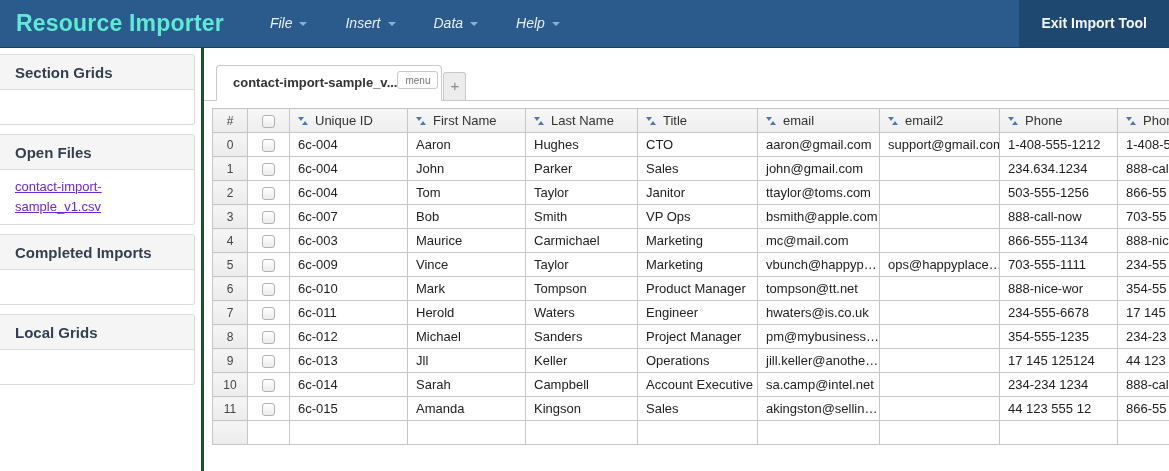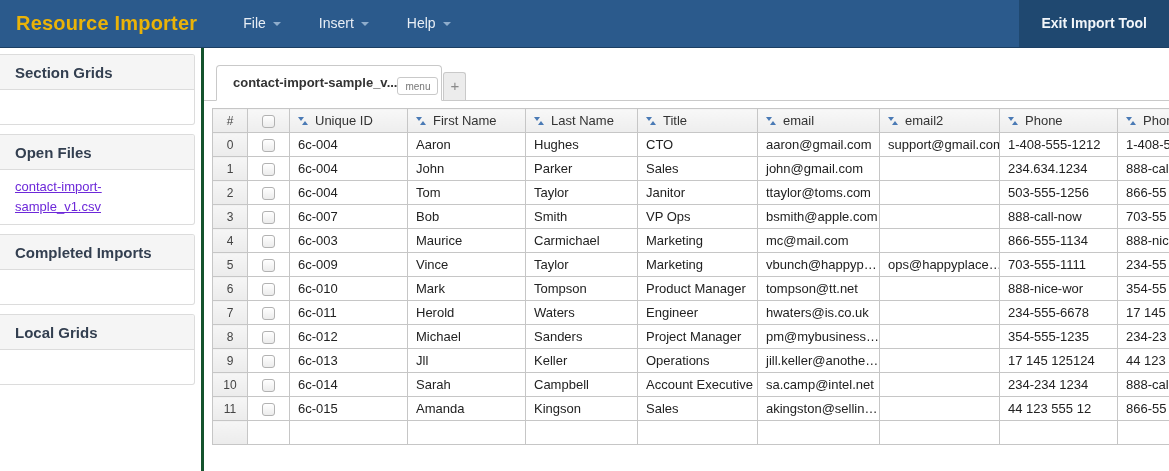--- a/index.html
+++ b/index.html
@@ -9,24 +9,24 @@
     font-family:"Liberation Sans", sans-serif;
     background:#ffffff; color:#222;
   }
 
   
   .navbar {
     height:48px; background:#2b5a8c; display:flex; align-items:stretch;
     border-bottom:1px solid #1c3f63;
   }
   .brand {
-    padding:0 15px 0 16px; line-height:47px; font-size:20px; font-weight:bold;
-    color:#eab308; letter-spacing:.2px;
-  }
-  .nav-menus { display:flex; margin-left:12px; }
+    padding:0 15px 0 16px; line-height:47px; font-size:23px; font-weight:bold;
+    color:#5eead4; letter-spacing:.2px;
+  }
+  .nav-menus { display:flex; margin-left:12px;font-style:italic; }
   .nav-item {
     padding:0 19px; line-height:47px; font-size:14px; color:#e8eef5;
     cursor:pointer; display:flex; align-items:center; gap:7px;
   }
   .caret {
     display:inline-block; width:0; height:0;
     border-left:4px solid transparent; border-right:4px solid transparent;
     border-top:4px solid #8fadcc;
   }
   .exit-btn {
@@ -63,21 +63,21 @@
   .tab {
     position:relative; height:36px; background:#fff;
     border:1px solid #c9c9c9; border-bottom:1px solid #fff;
     border-radius:4px 4px 0 0; margin-bottom:-1px; z-index:2;
     padding:0 44px 0 16px; line-height:34px;
     font-size:13px; font-weight:bold; color:#333; cursor:pointer;
     white-space:nowrap;
     text-align:center;
   }
   .menu-btn {
-    position:absolute; top:11px; right:3px;
+    position:absolute; top:5px; right:3px;
     background:#fff; border:1px solid #c9c9c9; border-radius:3px;
     font-size:10px; font-weight:normal; color:#777;
     padding:3px 7px 2px 7px; line-height:1.1; cursor:pointer;
   }
   .plus-tab {
     height:28px; width:23px; background:#ececec;
     border:1px solid #c9c9c9; border-bottom:none;
     border-radius:3px 3px 0 0; margin-left:1px; z-index:1;
     text-align:center; line-height:26px; font-size:15px; color:#8a8a8a;
     cursor:pointer;
@@ -122,20 +122,24 @@
 
 <div class="navbar">
   <div class="brand">Resource Importer</div>
   <div class="nav-menus">
     <div class="nav-item">
       <span>File</span>
       <span class="caret"></span>
     </div>
     <div class="nav-item">
       <span>Insert</span>
+      <span class="caret"></span>
+    </div>
+    <div class="nav-item">
+      <span>Data</span>
       <span class="caret"></span>
     </div>
     <div class="nav-item">
       <span>Help</span>
       <span class="caret"></span>
     </div>
   </div>
   <div class="exit-btn">Exit Import Tool</div>
 </div>
 

